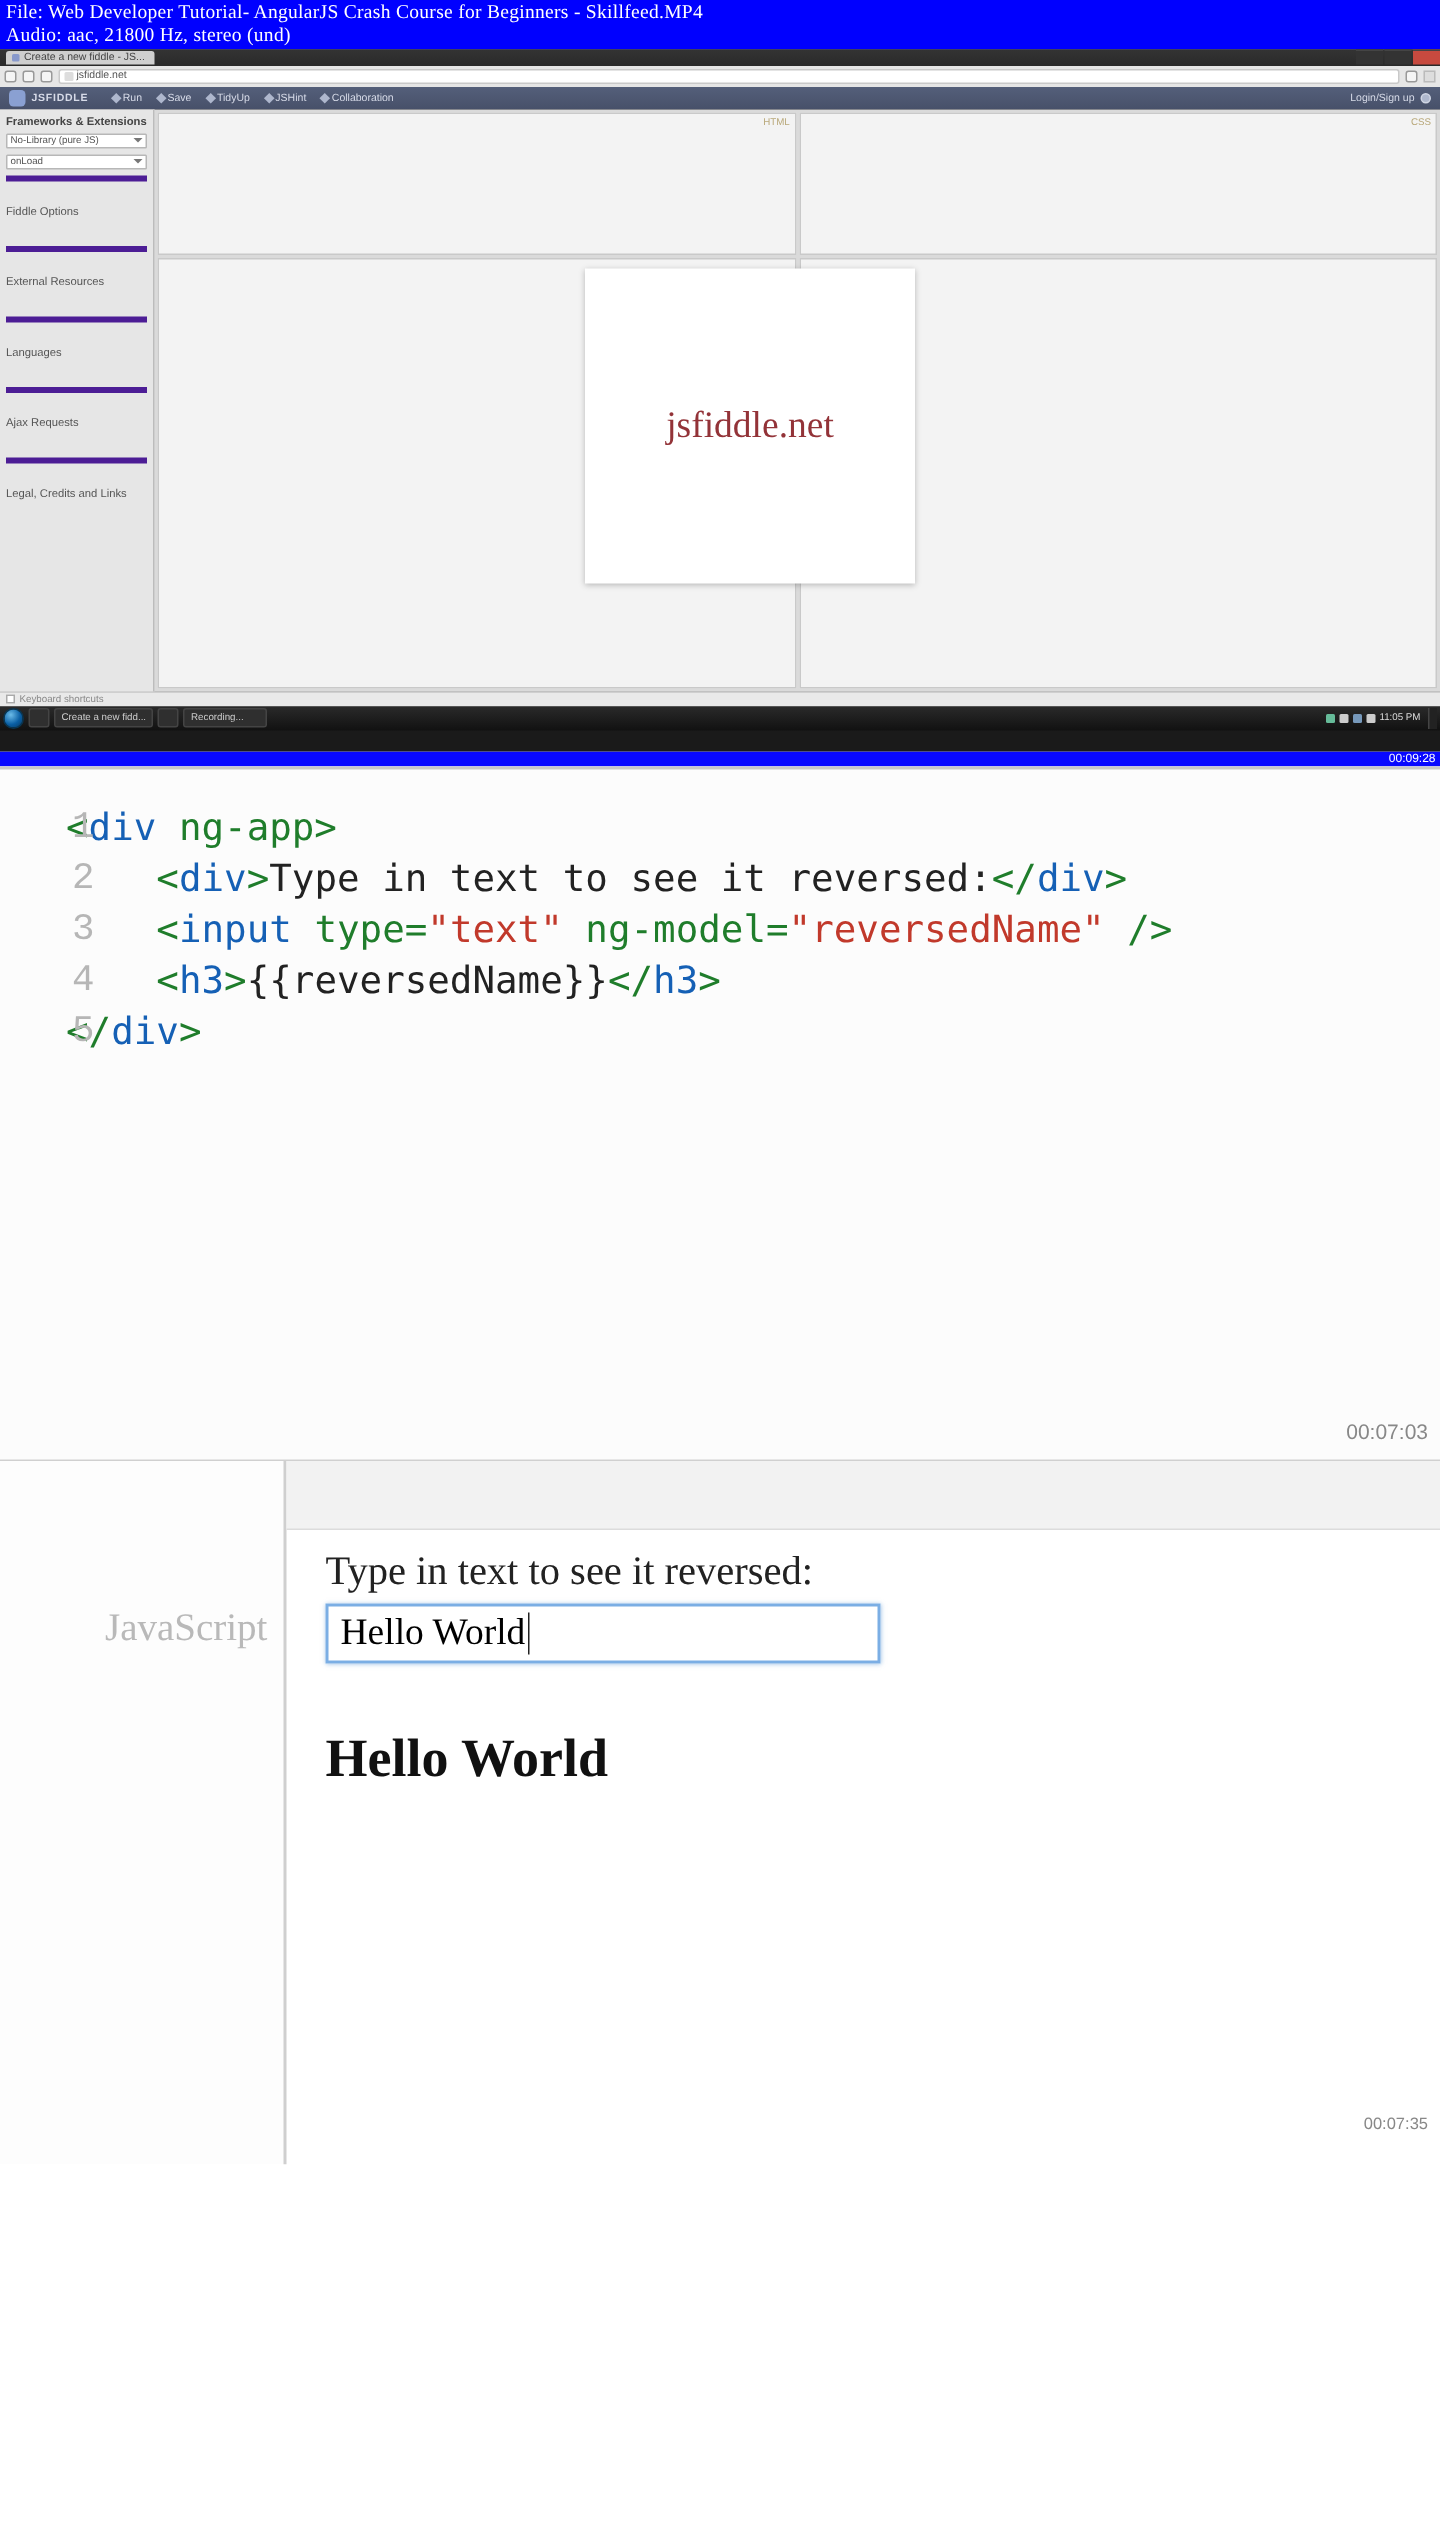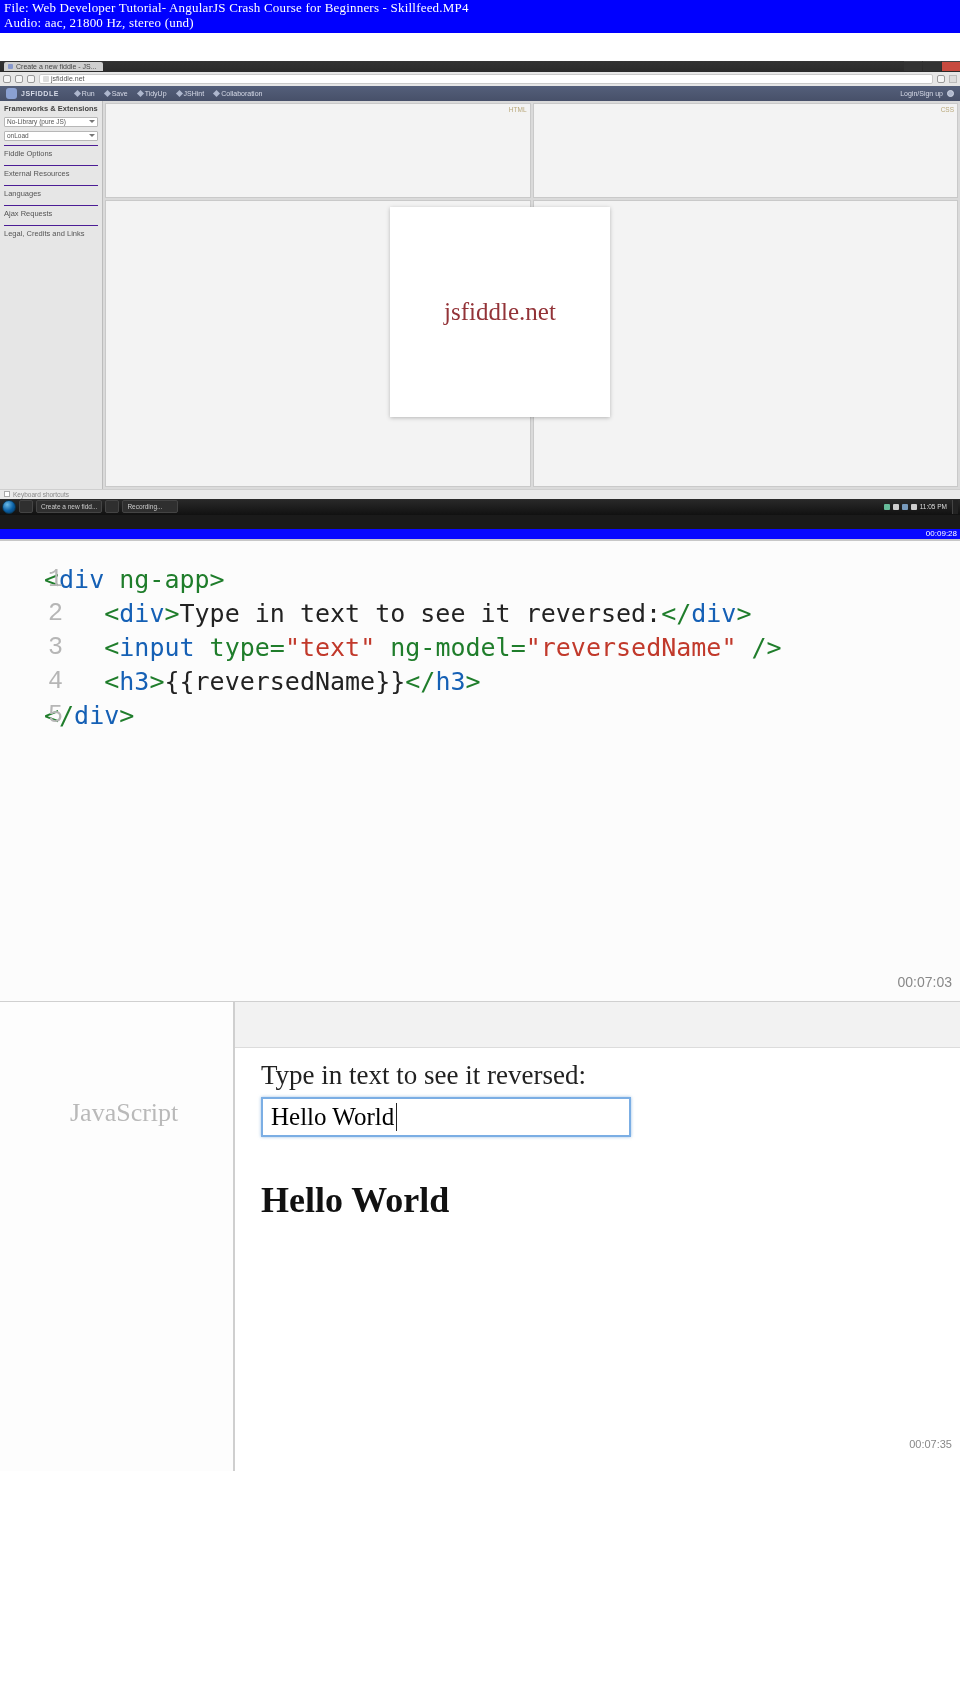--- a/index.html
+++ b/index.html
@@ -15,21 +15,20 @@
     padding: 1px 4px 2px 4px;
     letter-spacing: 0.2px;
   }
 
   
   .browser-shot {
     position: relative;
     height: 468px;            
     background: #1a1a1a;
     font-size: 8.5px;
-    margin-top: 28px;
   }
 
   
   .win-tabbar {
     height: 11px;
     background: linear-gradient(#333, #2a2a2a);
     display: flex;
     align-items: center;
     position: relative;
   }
@@ -123,21 +122,21 @@
     padding: 3px 4px;
     display:flex; flex-direction:column; gap:4px;
   }
   .sb-title { font-weight: bold; font-size: 7.5px; color:#444; }
   .sb-select {
     height: 10px; background: #fff; border: 1px solid #b7b7b7;
     font-size: 6.5px; line-height: 8px; padding: 0 2px; color:#555; border-radius:1px;
     display:flex; align-items:center; justify-content:space-between;
   }
   .sb-select::after{content:"";width:0;height:0;border-left:3px solid transparent;border-right:3px solid transparent;border-top:3px solid #777;}
-  .sb-link { padding: 3px 0; border-top: 1px solid #4c1d95; }
+  .sb-link { padding: 15px 0; border-top: 4px solid #4c1d95; }
 
   .jsf-panes {
     flex: 1;
     display: grid;
     grid-template-columns: 1fr 1fr;
     grid-template-rows: 95px 1fr;
     gap: 2px;
     padding: 2px;
   }
   .pane {
@@ -224,21 +223,21 @@
 
   
   .result-zoom {
     display:flex;
     border-top: 1px solid #d0d0d0;
     position:relative;
     min-height: 470px;
     background:#fff;
   }
   .rz-left {
-    width: 235px;
+    width: 191px;
     border-right: 2px solid #cfcfcf;
     position:relative;
     background:#fdfdfd;
     text-align:right;
   }
   .rz-left .tab-ghost{
     position:absolute; left:18px; top:18px;
     width:180px; height:38px;
   }
   .rz-left .js-label{

